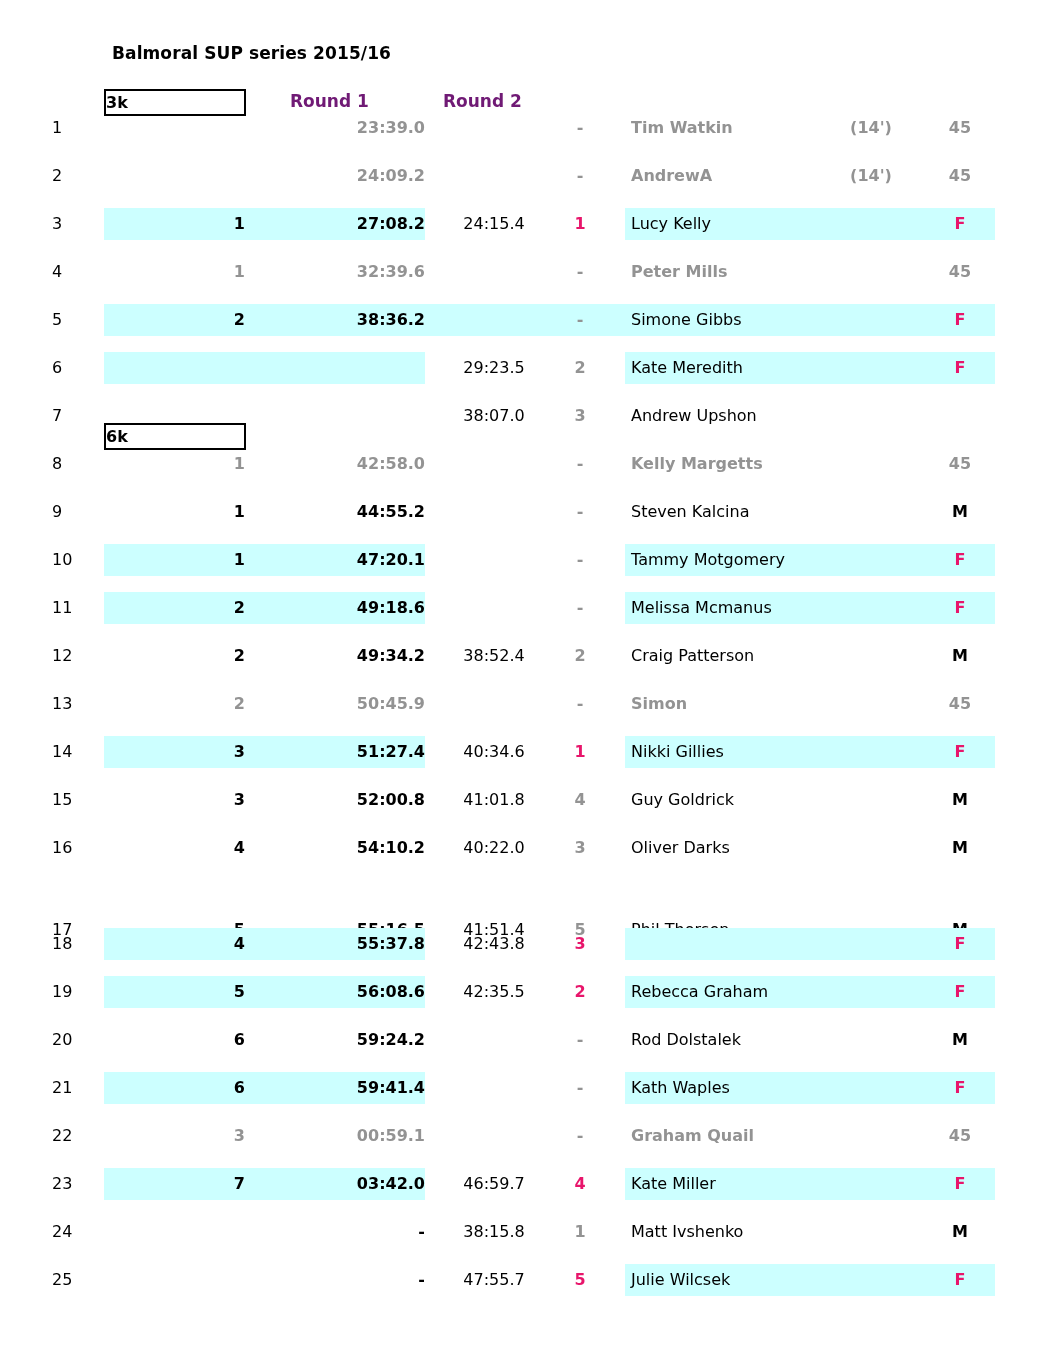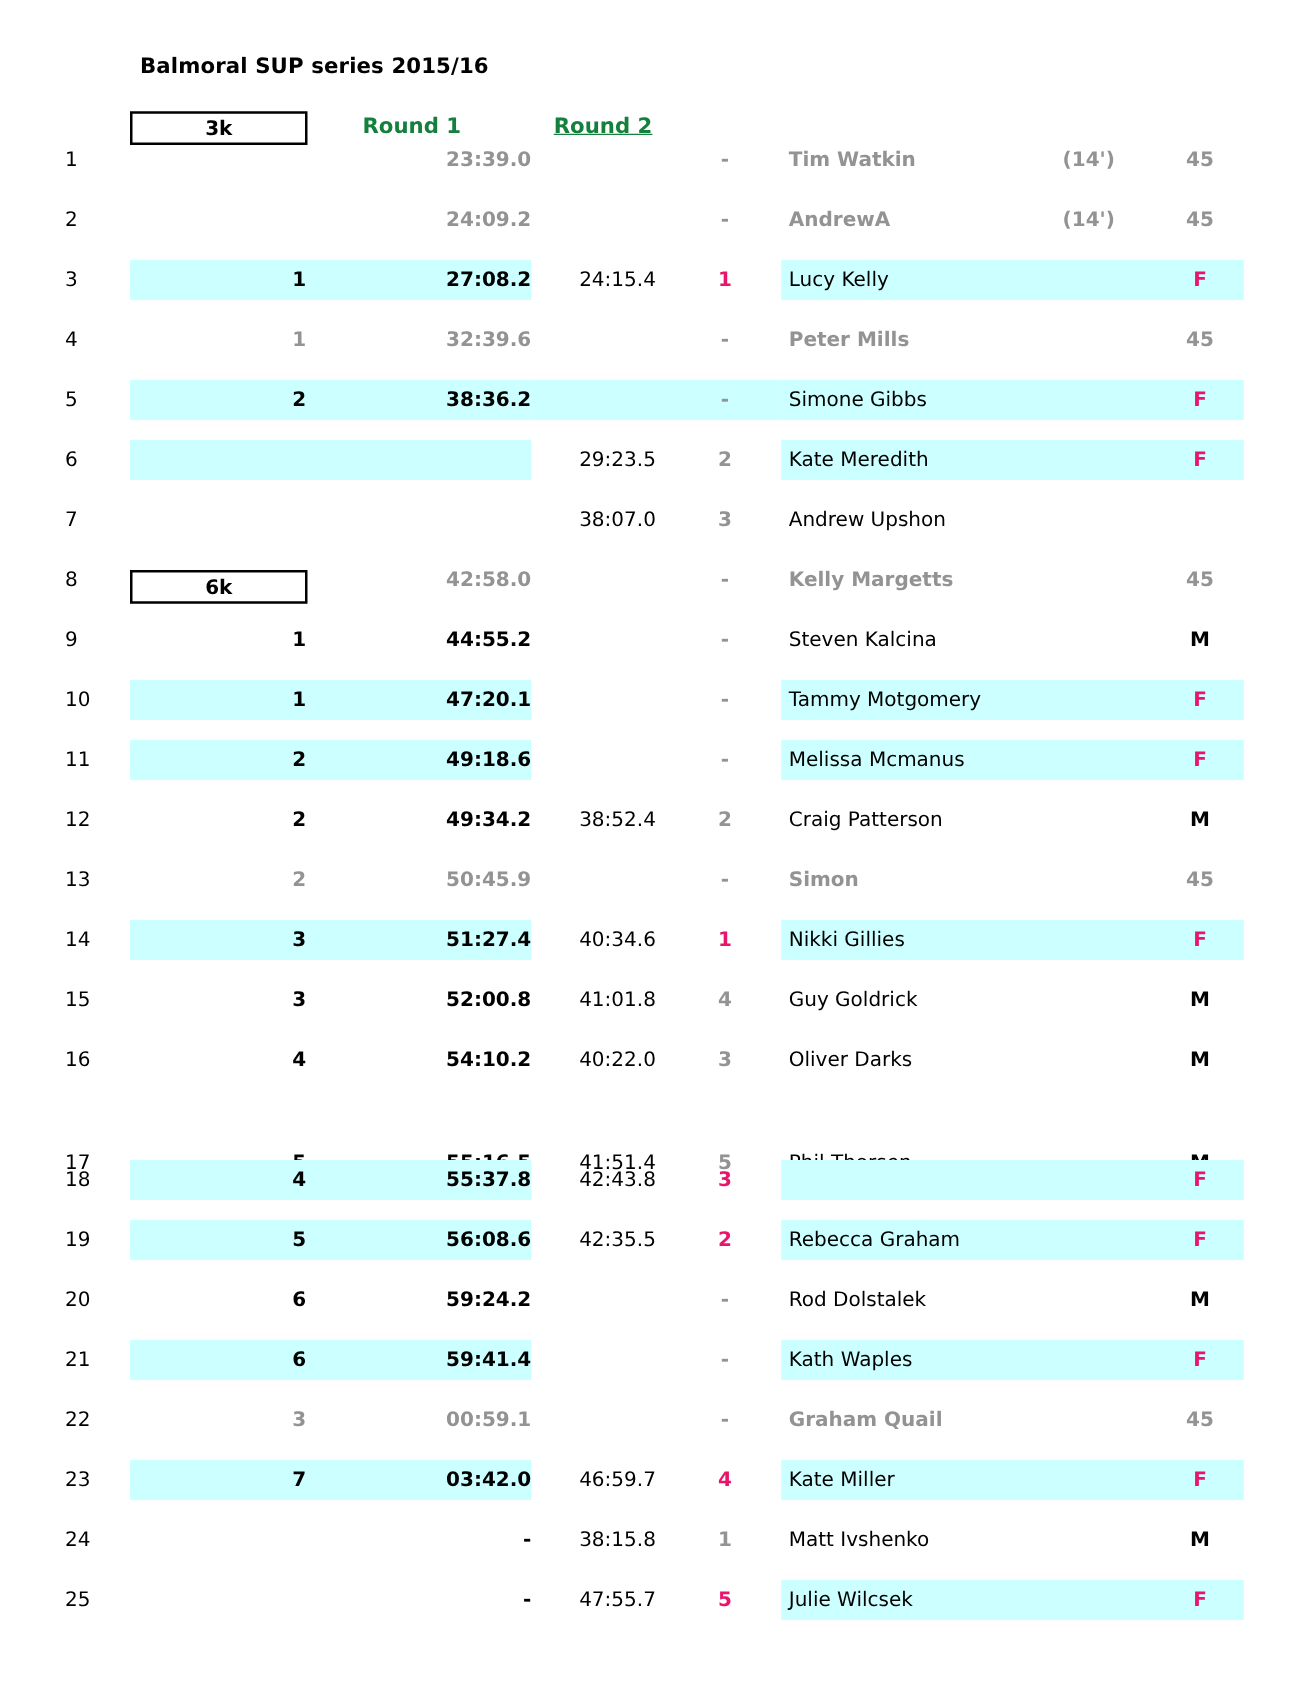--- a/index.html
+++ b/index.html
@@ -38,37 +38,36 @@
   
   .dist-box {
     position: absolute;
     width: 142px;
     height: 27px;
     border: 2px solid #000000;
     background: #ffffff;
     color: #000000;
     font-size: 16px;
     font-weight: bold;
-    text-align: center;
     line-height: 23px;
     z-index: 5;
   }
   #box-3k { left: 104px; top: 89px; }
-  #box-6k { left: 104px; top: 423px; margin-top: 33px; }
+  #box-6k { left: 104px; top: 423px; }
 
   
   .col-head {
     position: absolute;
     font-size: 17px;
     font-weight: bold;
-    color: #15803d;
+    color: #701a75;
     white-space: nowrap;
   }
   #head-round1 { left: 290px; top: 91px; }
-  #head-round2 { left: 443px; top: 91px; text-decoration: underline; }
+  #head-round2 { left: 443px; top: 91px; }
 
   
   .row {
     position: absolute;
     left: 0;
     width: 1041px;
     height: 48px;
   }
 
   

